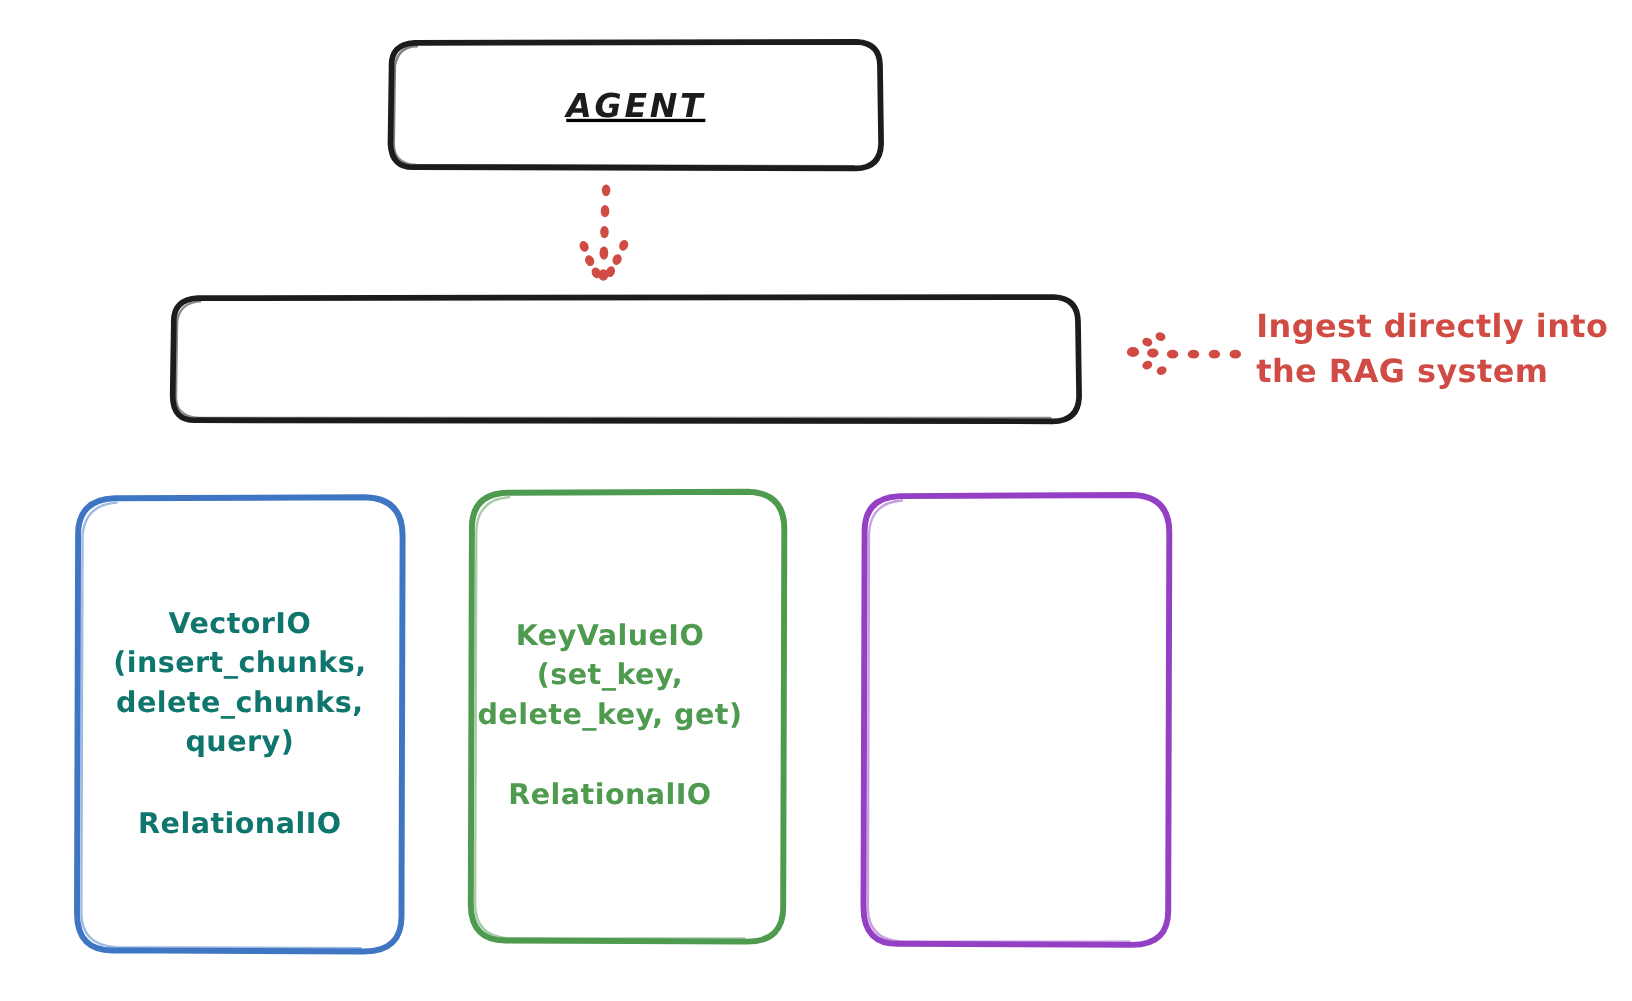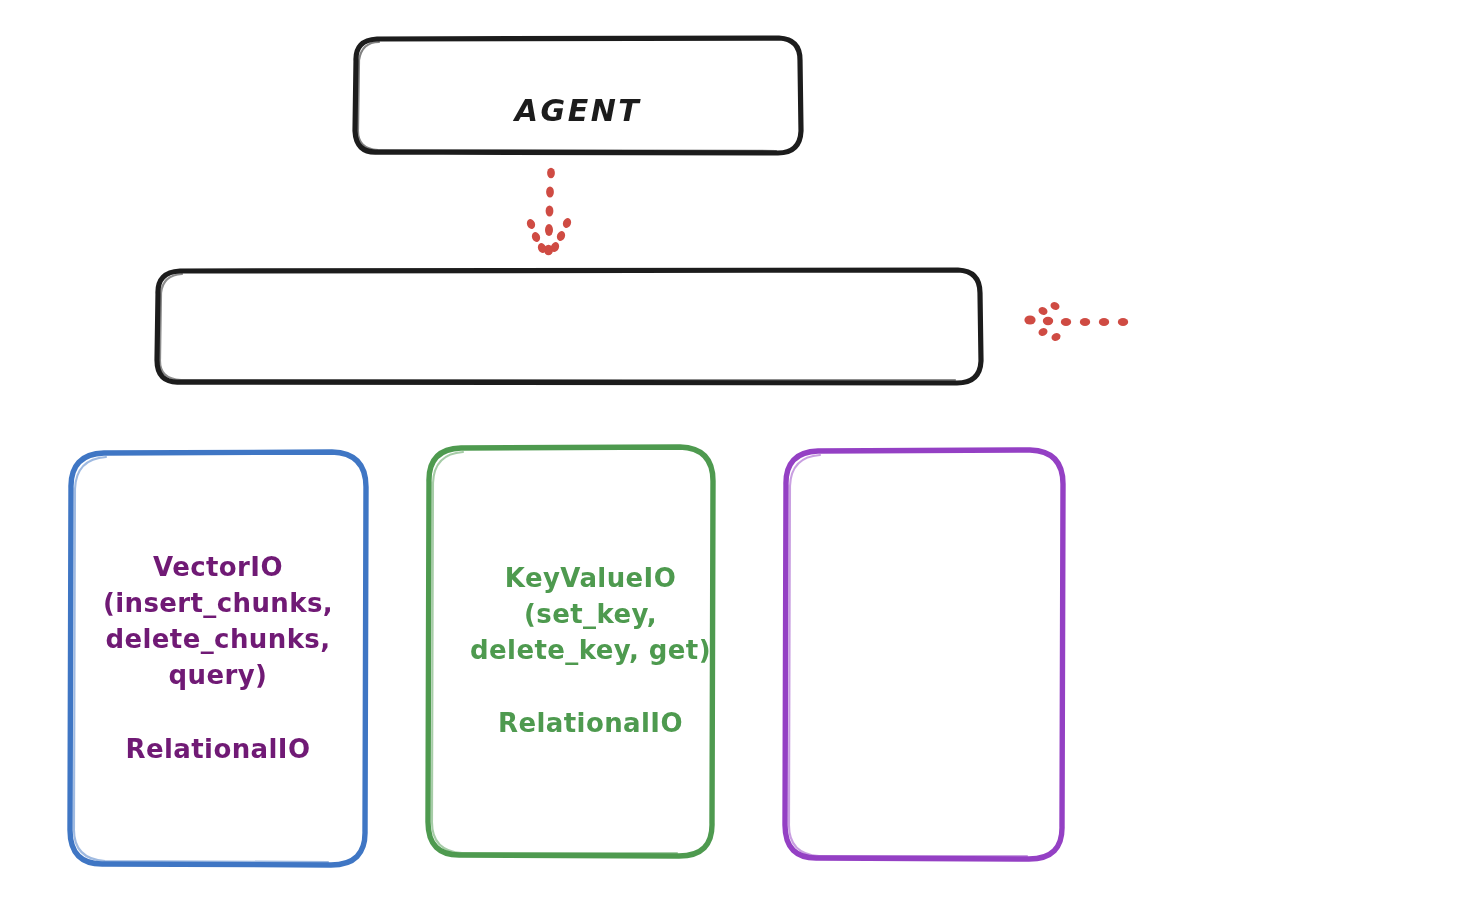--- a/index.html
+++ b/index.html
@@ -37,23 +37,24 @@
     background: transparent;
   }
   .node-label {
     white-space: pre-line;
     letter-spacing: 0.4px;
   }
 
   
   #agent-node {
     left: 355px;
-    top: 52px;
+    top: 38px;
     width: 446px;
     height: 116px;
+    text-decoration: underline;
   }
   #agent-node .node-label {
     font-family: "DejaVu Sans", sans-serif;
     font-style: italic;
     font-weight: 700;
     font-size: 30px;
     color: #1c1c1c;
     letter-spacing: 2.5px;
   }
 
@@ -82,24 +83,24 @@
   .leaf-node .node-label.secondary {
     margin-top: 38px;
   }
 
   #vector-io-node {
     left: 70px;
     top: 452px;
     width: 296px;
     height: 414px;
   }
-  #vector-io-node .node-label { color: #701a75; }
+  #vector-io-node .node-label { color: #0f766e; }
 
   #key-value-io-node {
-    left: 448px;
+    left: 412px;
     top: 447px;
     width: 285px;
     height: 409px;
   }
   #key-value-io-node .node-label { color: #4e9a4f; }
 
   #relational-io-node {
     left: 785px;
     top: 450px;
     width: 278px;
@@ -201,14 +202,16 @@
   </div>
 
   <div class="node leaf-node" id="key-value-io-node">
     <div class="node-label primary">KeyValueIO
 (set_key,
 delete_key, get)</div>
     <div class="node-label secondary">RelationalIO</div>
   </div>
 
 
+  <div id="ingest-annotation">Ingest directly into
+the RAG system</div>
 
 </div>
 
 </body></html>

